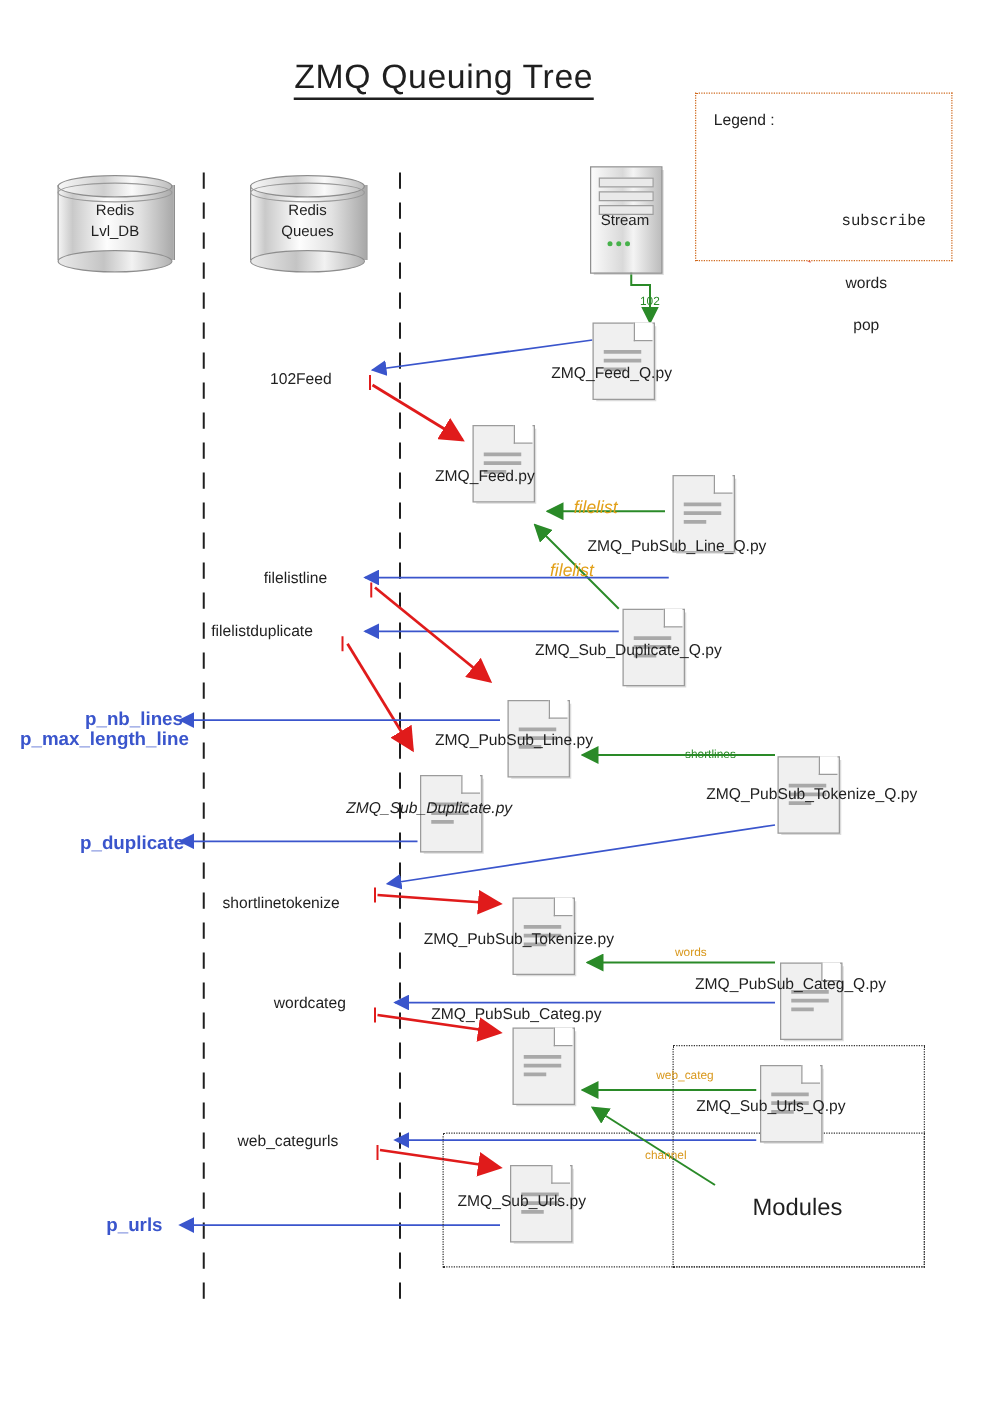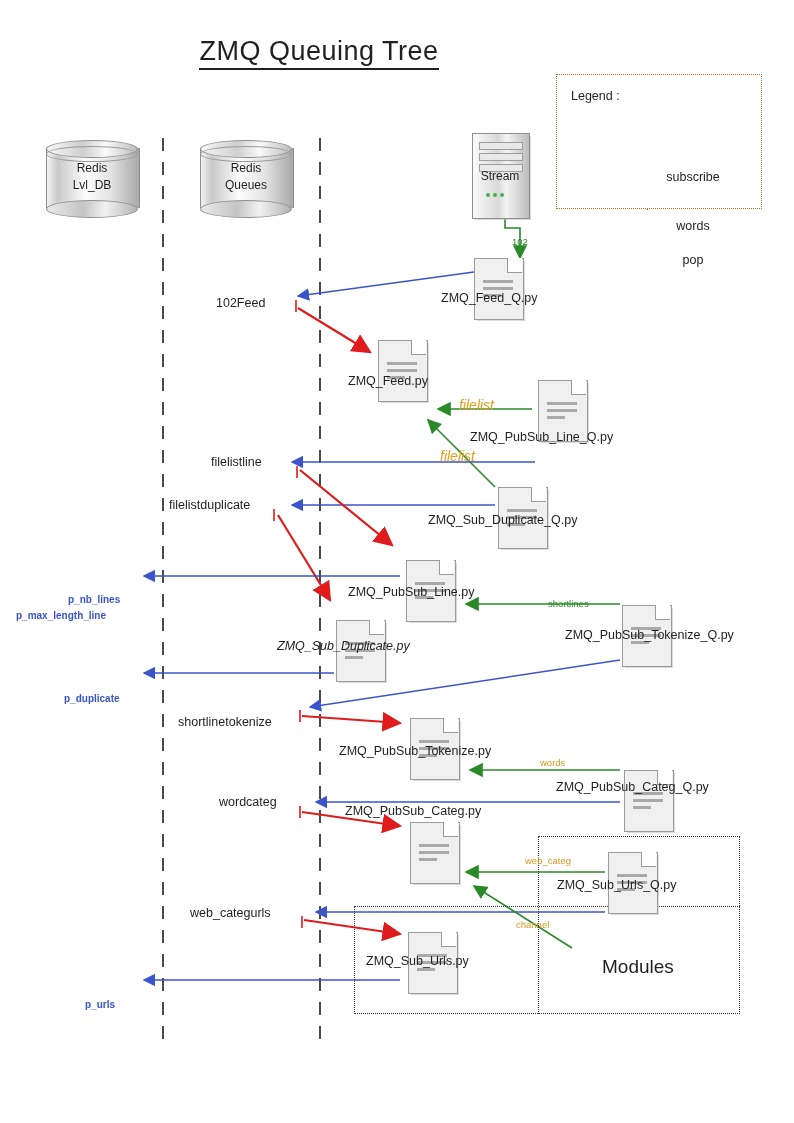--- a/index.html
+++ b/index.html
@@ -21,38 +21,39 @@
     position: absolute;
     left: 0;
     top: 0;
     width: 794px;
     height: 1123px;
     pointer-events: none;
   }
   .title {
     position: absolute;
     left: 0;
-    top: 36px;
+    top: 46px;
     width: 638px;
     text-align: center;
     font-size: 27px;
     color: #1f1f1f;
     letter-spacing: 0.5px;
+    padding-left: 36px;
   }
   .title span {
     border-bottom: 2px solid #1f1f1f;
     padding-bottom: 2px;
   }
   .lbl {
     position: absolute;
     font-size: 12.5px;
     color: #1f1f1f;
     white-space: nowrap;
   }
-  .lbl.blue { color: #3a55cc; font-weight: bold; font-size: 10px; margin-top: 27px; }
+  .lbl.blue { color: #3a55cc; font-weight: bold; font-size: 15px; }
   .lbl.small-green { color: #2a8a28; font-size: 9.5px; margin-left: 15px; }
   .lbl.small-orange { color: #e2a019; font-size: 14px; font-style: italic; }
   .lbl.small-orange2 { color: #d8971a; font-size: 9.5px; }
 
   
   .db {
     position: absolute;
     width: 92px;
     height: 76px;
   }
@@ -296,21 +297,21 @@
     <path d="M744 129 L634 129" stroke="#2a8a28" stroke-width="1.6" fill="none" marker-end="url(#ahGreen)"></path>
     <path d="M744 125 L744 135" stroke="#2a8a28" stroke-width="1.6" fill="none"></path>
     <path d="M744 168 L634 168" stroke="#3a55cc" stroke-width="1.6" fill="none" marker-end="url(#ahBlue)"></path>
     <path d="M744 163 L744 173" stroke="#3a55cc" stroke-width="1.6" fill="none"></path>
     <path d="M744 202 L634 202" stroke="#e01b1b" stroke-width="1.8" fill="none" marker-end="url(#ahRed)"></path>
     <path d="M744 197 L744 207" stroke="#e01b1b" stroke-width="1.8" fill="none"></path>
   </svg>
 
   <div class="legend">
     <div class="ltitle">Legend :</div>
-    <div class="lrow" style="left:76px; top:95px;">subscribe</div>
+    <div class="lrow" style="left:90px; top:95px;font-family:Liberation Mono, monospace;">subscribe</div>
 
     <div class="lrow" style="left:76px; top:144px;">words</div>
     <div class="lrow" style="left:76px; top:178px;">pop</div>
   </div>
 
   <div class="db" style="left:46px; top:140px;">
     <div class="body"></div>
     <div class="bot"></div>
     <div class="top"></div>
     <div class="ring"></div>

